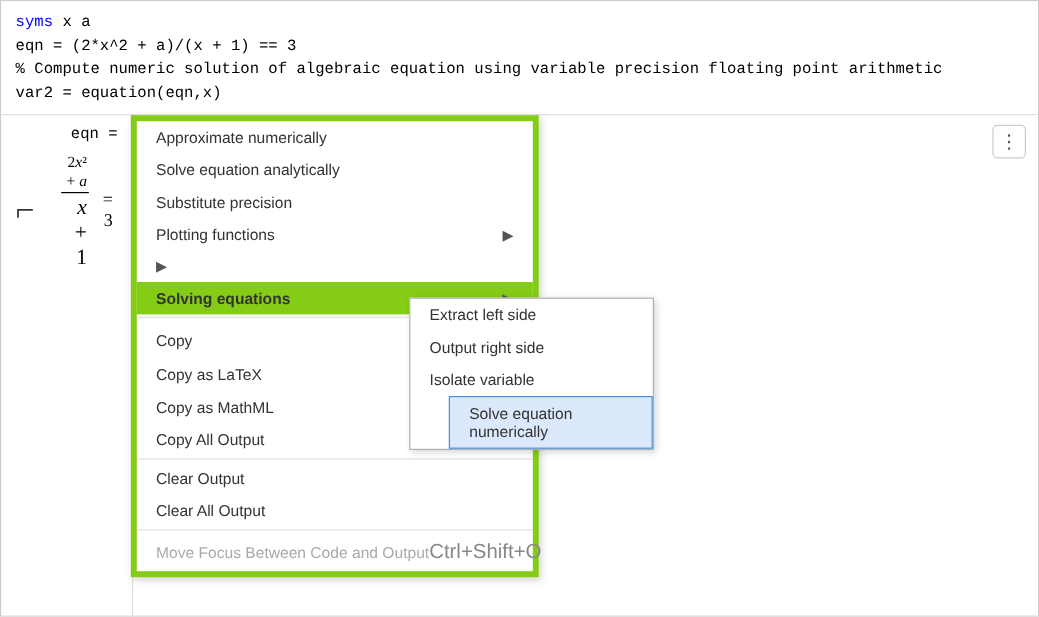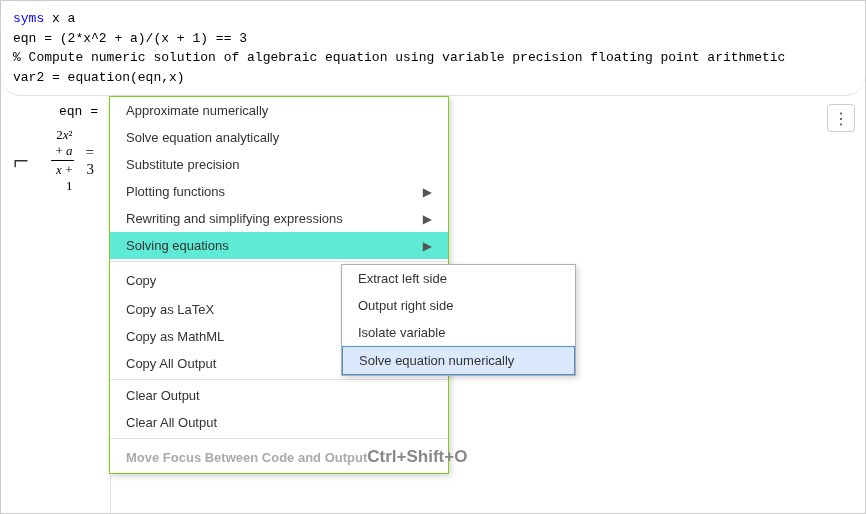--- a/index.html
+++ b/index.html
@@ -22,21 +22,20 @@
     }
 
     .code-area {
       background: #fff;
       padding: 8px 12px;
       font-family: 'Courier New', monospace;
       font-size: 13px;
       color: #000;
       border-bottom: 1px solid #e0e0e0;
       line-height: 1.5;
-      border-radius: 20px;
     }
 
     .code-area .kw { color: #0000ff; }
 
     .content-area {
       display: flex;
       flex: 1;
       position: relative;
     }
 
@@ -73,55 +72,54 @@
     }
 
     .fraction .numerator {
       border-bottom: 1.5px solid #000;
       padding: 0 2px 1px 2px;
       font-size: 13px;
     }
 
     .fraction .denominator {
       padding: 1px 2px 0 2px;
-      font-size: 13px;
+      font-size: 18px;
     }
 
     .eq-sign {
       font-size: 15px;
       margin: 0 4px;
     }
 
     
     .context-menu {
       position: absolute;
       left: 108px;
       top: 0px;
       background: #fff;
-      border: 1px solid #84cc16;
+      border: 5px solid #84cc16;
       box-shadow: 2px 2px 6px rgba(0,0,0,0.18);
       width: 340px;
       z-index: 10;
     }
 
     .menu-item {
       padding: 6px 16px;
       cursor: pointer;
       display: flex;
       justify-content: space-between;
       align-items: center;
       color: #333;
       font-size: 13px;
       white-space: nowrap;
     }
 
     .menu-item.disabled {
       color: #aaa;
       cursor: default;
-      font-weight: bold;
     }
 
     .menu-item .shortcut {
       color: #888;
       font-size: 17px;
     }
 
     .menu-item .arrow {
       color: #555;
       font-size: 12px;
@@ -130,38 +128,39 @@
     .menu-separator {
       border: none;
       border-top: 1px solid #e0e0e0;
       margin: 2px 0;
     }
 
     
     .submenu {
       position: absolute;
       left: 340px;
-      top: 168px;
+      top: 152px;
       background: #fff;
       border: 1px solid #b0b0b0;
       box-shadow: 2px 2px 6px rgba(0,0,0,0.18);
-      width: 235px;
+      width: 204px;
       z-index: 11;
     }
 
     .submenu-item {
       padding: 6px 16px;
       cursor: pointer;
       font-size: 13px;
       color: #333;
     }
 
     .submenu-item.highlighted {
       background: #dce8fb;
       border: 1px solid #4a90d9;
+      margin-left: 32px;
     }
 
     
     .three-dot-btn {
       position: absolute;
       right: 10px;
       top: 8px;
       width: 28px;
       height: 28px;
       border: 1px solid #ccc;
@@ -170,21 +169,22 @@
       display: flex;
       align-items: center;
       justify-content: center;
       cursor: pointer;
       font-size: 16px;
       color: #555;
     }
 
     
     .menu-item.active {
-      background: #5eead4;
+      background: #84cc16;
+      font-weight: bold;
     }
   </style>
 </head>
 <body>
 
 <div class="main-container">
 
   <div class="code-area">
     <div><span class="kw">syms</span> x a</div>
     <div>eqn = (2*x^2 + a)/(x + 1) == 3</div>
@@ -216,21 +216,20 @@
         <span>Solve equation analytically</span>
       </div>
       <div class="menu-item">
         <span>Substitute precision</span>
       </div>
       <div class="menu-item">
         <span>Plotting functions</span>
         <span class="arrow">▶</span>
       </div>
       <div class="menu-item">
-        <span>Rewriting and simplifying expressions</span>
         <span class="arrow">▶</span>
       </div>
       <div class="menu-item active">
         <span>Solving equations</span>
         <span class="arrow">▶</span>
       </div>
       <hr class="menu-separator">
       <div class="menu-item">
         <span>Copy</span>
         <span class="shortcut">Ctrl+C</span>

